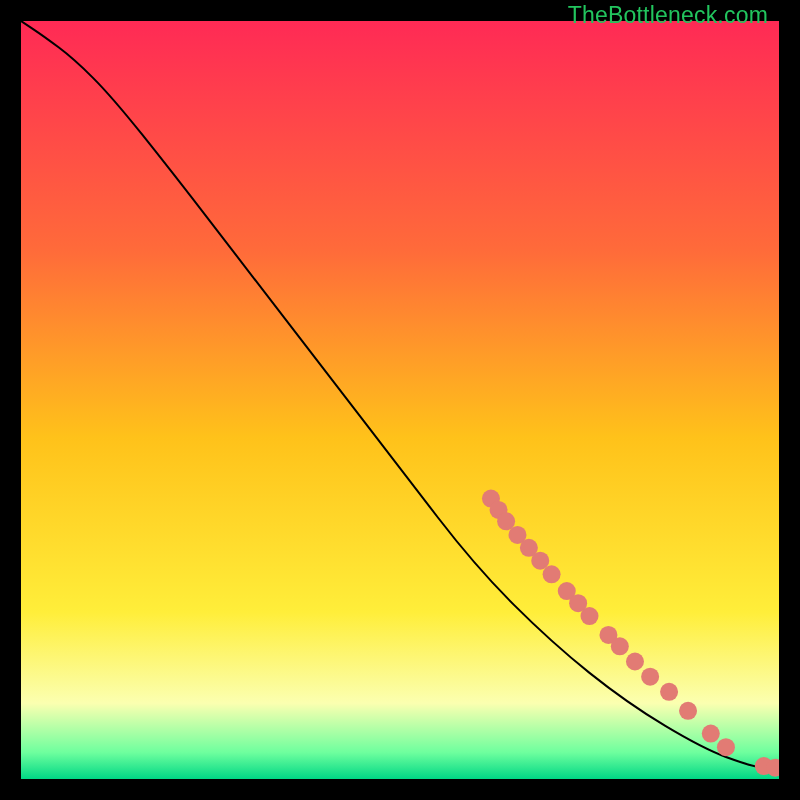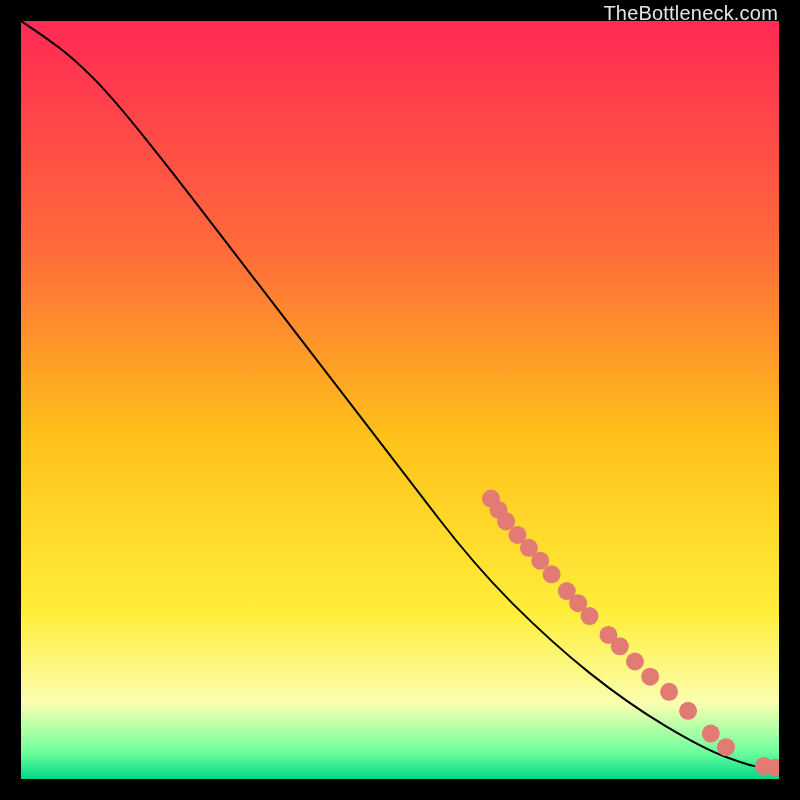--- a/index.html
+++ b/index.html
@@ -13,23 +13,23 @@
   }
   .frame {
     position: relative;
     width: 800px;
     height: 800px;
     background: #000;
   }
   .watermark {
     position: absolute;
     top: 2px;
-    right: 22px;
-    color: #e5e5e5;
-    font-size: 20px;
+    right: 32px;
+    color: #22c55e;
+    font-size: 23px;
     font-weight: 400;
     letter-spacing: 0.2px;
     z-index: 5;
   }
   .plot-wrap {
     position: absolute;
     left: 21px;
     top: 21px;
     width: 758px;
     height: 758px;

